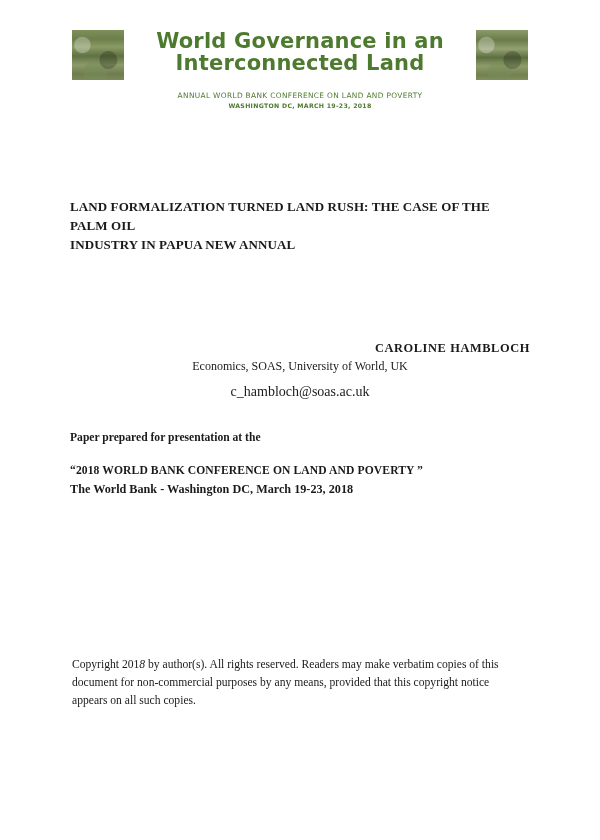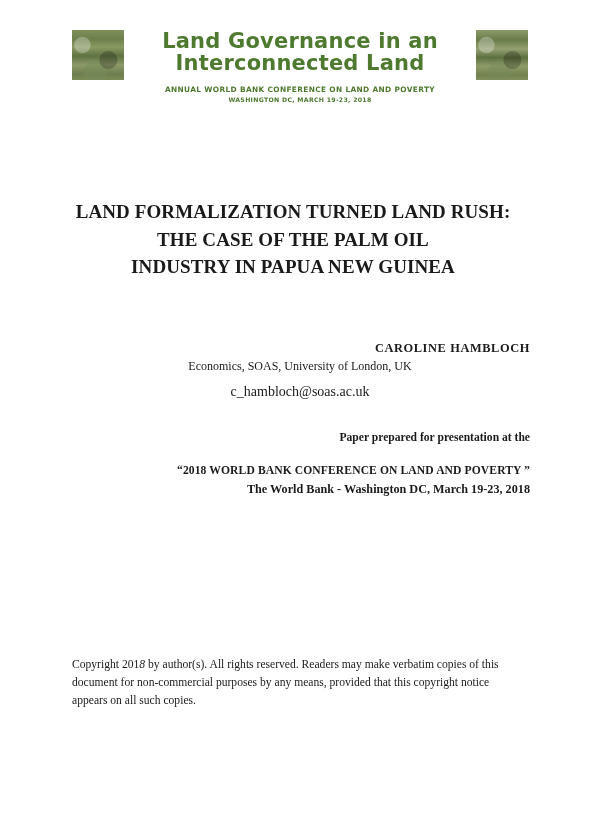--- a/index.html
+++ b/index.html
@@ -62,45 +62,45 @@
     font-weight: bold;
     font-size: 21px;
     color: #4e7a2f;
     letter-spacing: 0.2px;
     line-height: 1.05;
     white-space: nowrap;
   }
   .banner-sub1 {
     font-family: "DejaVu Sans", sans-serif;
     font-size: 7.4px;
-    font-weight: bold;
+    font-weight: normal;
     color: #4e7a2f;
     letter-spacing: 0.35px;
-    margin-top: 12px;
+    margin-top: 18px;
     white-space: nowrap;
   }
   .banner-sub2 {
     font-family: "DejaVu Sans", sans-serif;
     font-size: 6.2px;
     font-weight: bold;
     color: #4e7a2f;
     letter-spacing: 0.3px;
     margin-top: 3px;
     white-space: nowrap;
   }
 
   
   .doc-title {
     position: absolute;
     top: 198px;
     left: 70px;
     right: 84px;
-    text-align: center;
+    text-align: left;
     font-weight: bold;
-    font-size: 19px;
+    font-size: 13px;
     line-height: 1.45;
     letter-spacing: 0.1px;
   }
 
   
   .author-block {
     position: absolute;
     top: 341px;
     left: 70px;
     right: 70px;
@@ -120,21 +120,21 @@
     font-size: 14px;
     margin-top: 10px;
   }
 
   
   .conf-block {
     position: absolute;
     top: 429px;
     left: 70px;
     right: 70px;
-    text-align: right;
+    text-align: left;
     font-weight: bold;
     font-size: 11.6px;
     line-height: 1.5;
   }
   .conf-line2 { letter-spacing: 0.1px; margin-top: 16px; }
   .conf-line3 { font-size: 12.2px; }
 
   
   .copyright {
     position: absolute;
@@ -149,36 +149,36 @@
   .copyright .ital { font-style: italic; }
 </style>
 </head>
 <body>
 
 <div class="page">
 
   <div class="banner">
     <div class="banner-photo"></div>
     <div class="banner-text">
-      <div class="banner-title">Land Governance in an</div>
+      <div class="banner-title">World Governance in an</div>
       <div class="banner-title">Interconnected Land</div>
       <div class="banner-sub1">ANNUAL WORLD BANK CONFERENCE ON LAND AND POVERTY</div>
       <div class="banner-sub2">WASHINGTON DC, MARCH 19-23, 2018</div>
     </div>
     <div class="banner-photo right"></div>
   </div>
 
   <div class="doc-title">
     <div>LAND FORMALIZATION TURNED LAND RUSH: THE CASE OF THE PALM OIL</div>
-    <div>INDUSTRY IN PAPUA NEW GUINEA</div>
+    <div>INDUSTRY IN PAPUA NEW ANNUAL</div>
   </div>
 
   <div class="author-block">
     <div class="author-name">CAROLINE HAMBLOCH</div>
-    <div class="author-affil">Economics, SOAS, University of London, UK</div>
+    <div class="author-affil">Economics, SOAS, University of World, UK</div>
     <div class="author-email">c_hambloch@soas.ac.uk</div>
   </div>
 
   <div class="conf-block">
     <div>Paper prepared for presentation at the</div>
     <div class="conf-line2">“2018 WORLD BANK CONFERENCE ON LAND AND POVERTY ”</div>
     <div class="conf-line3">The World Bank - Washington DC, March 19-23, 2018</div>
   </div>
 
   <div class="copyright"><span> Copyright 201</span><span class="ital">8</span><span> by author(s). All rights reserved. Readers may make verbatim copies of this document for non-commercial purposes by any means, provided that this copyright notice appears on all such copies.</span></div>

